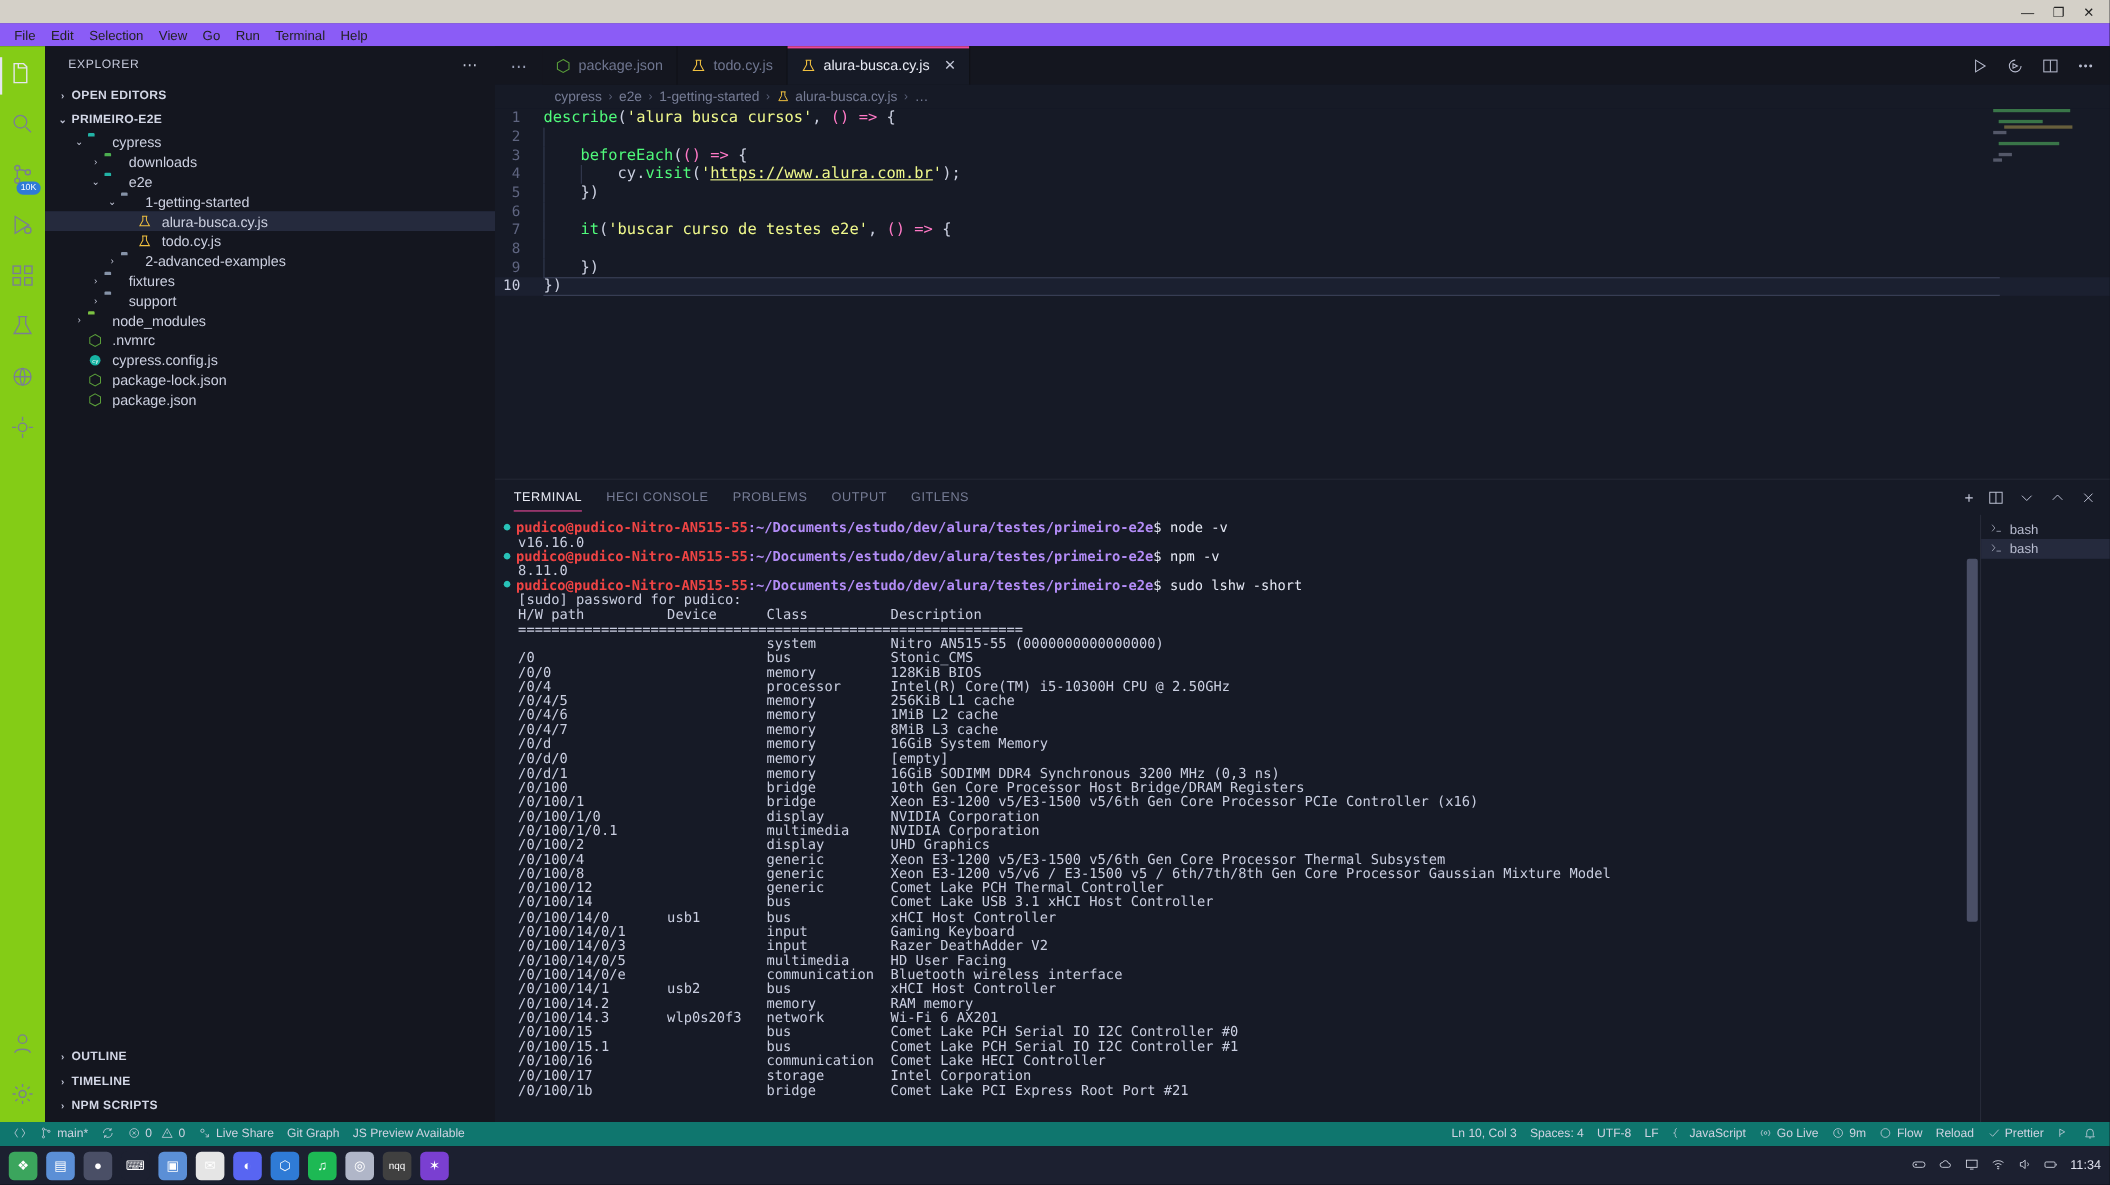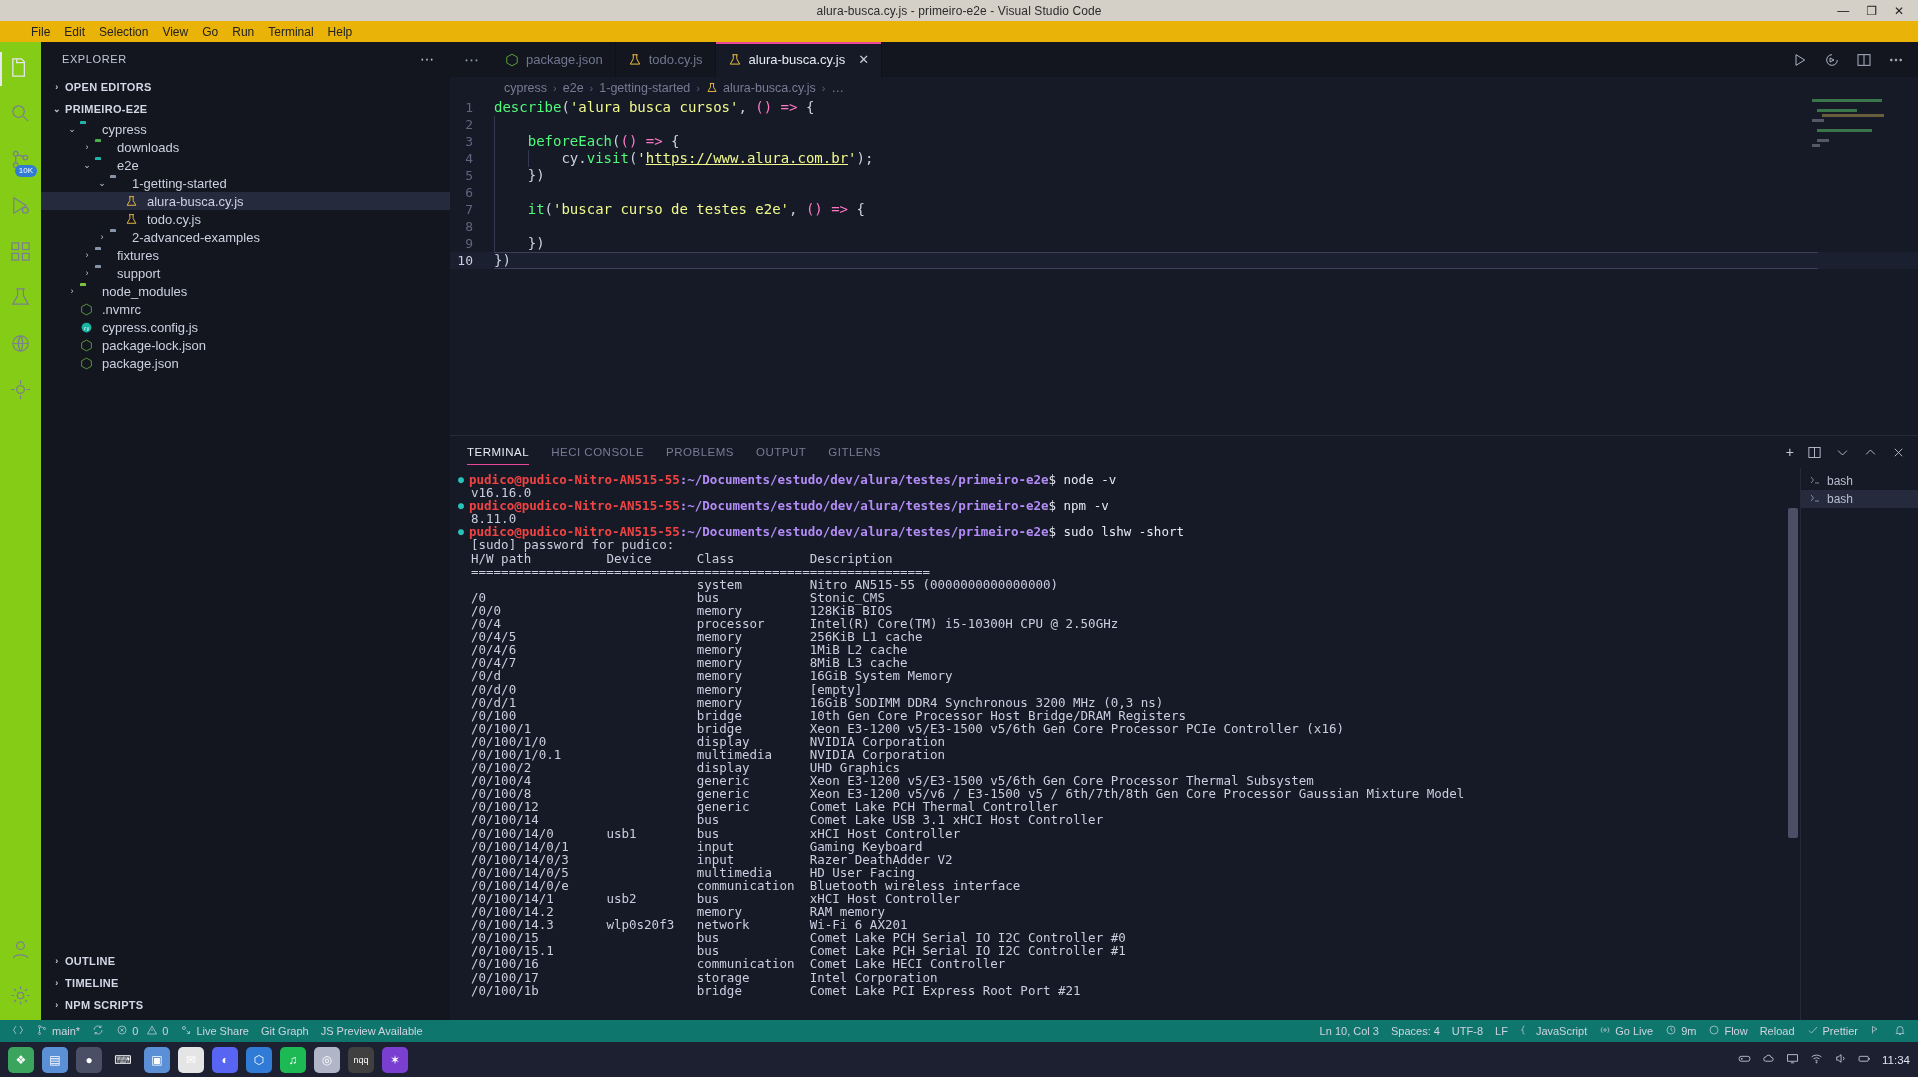--- a/index.html
+++ b/index.html
@@ -26,22 +26,22 @@
     margin-left: auto; display: flex; gap: 17px;
     padding-right: 14px; position: relative; z-index: 2;
   }
   #titlebar .winbtns span {
     font-size: 12px; color: #222; line-height: 1; cursor: pointer;
   }
 
   
   #menubar {
     height: 21px; flex: 0 0 21px;
-    background: #eab308;
-    display: flex; align-items: center; padding-left: 24px;
+    background: #8b5cf6;
+    display: flex; align-items: center; padding-left: 6px;
   }
   #menubar .mi {
     font-size: 12px; color: #222; padding: 2px 7px; cursor: default;
   }
 
   
   #bodywrap { flex: 1 1 auto; display: flex; min-height: 0; }
 
   
   #activitybar {
@@ -223,21 +223,20 @@
     display: flex; align-items: center; justify-content: center;
     font-size: 12px; color: #fff; cursor: pointer; flex: 0 0 auto;
   }
   #taskbar .tright { margin-left: auto; display: flex; align-items: center; gap: 11px; color: #dfe2ee; font-size: 11.5px; }
   #taskbar .tright svg { width: 13px; height: 13px; stroke: #dfe2ee; fill: none; stroke-width: 1.4; }
 </style>
 </head>
 <body>
 
 <div id="titlebar">
-  <div class="title">alura-busca.cy.js - primeiro-e2e - Visual Studio Code</div>
   <div class="winbtns">
     <span>—</span>
     <span>❐</span>
     <span>✕</span>
   </div>
 </div>
 
 <div id="menubar">
   <div class="mi">File</div>
   <div class="mi">Edit</div>

